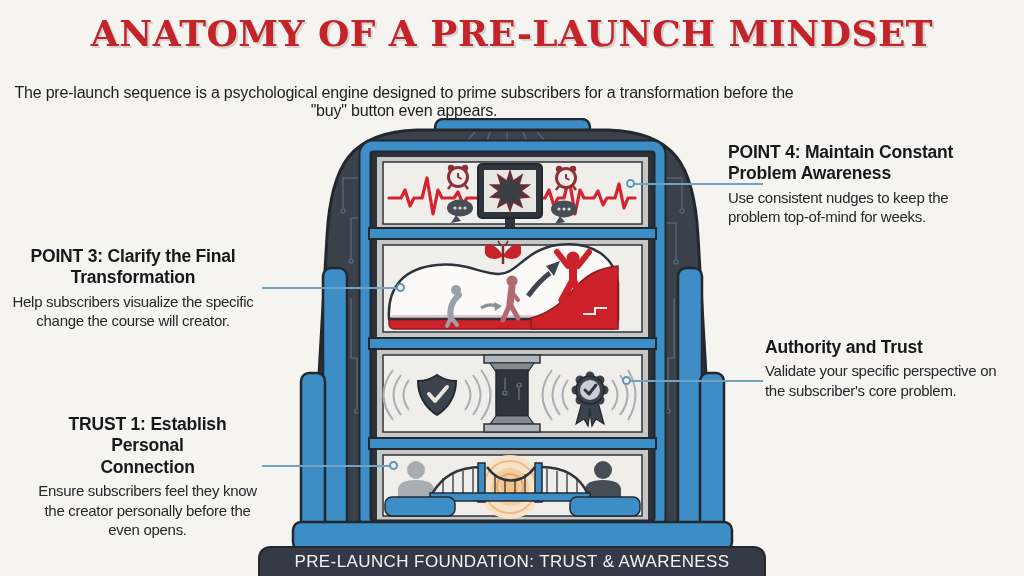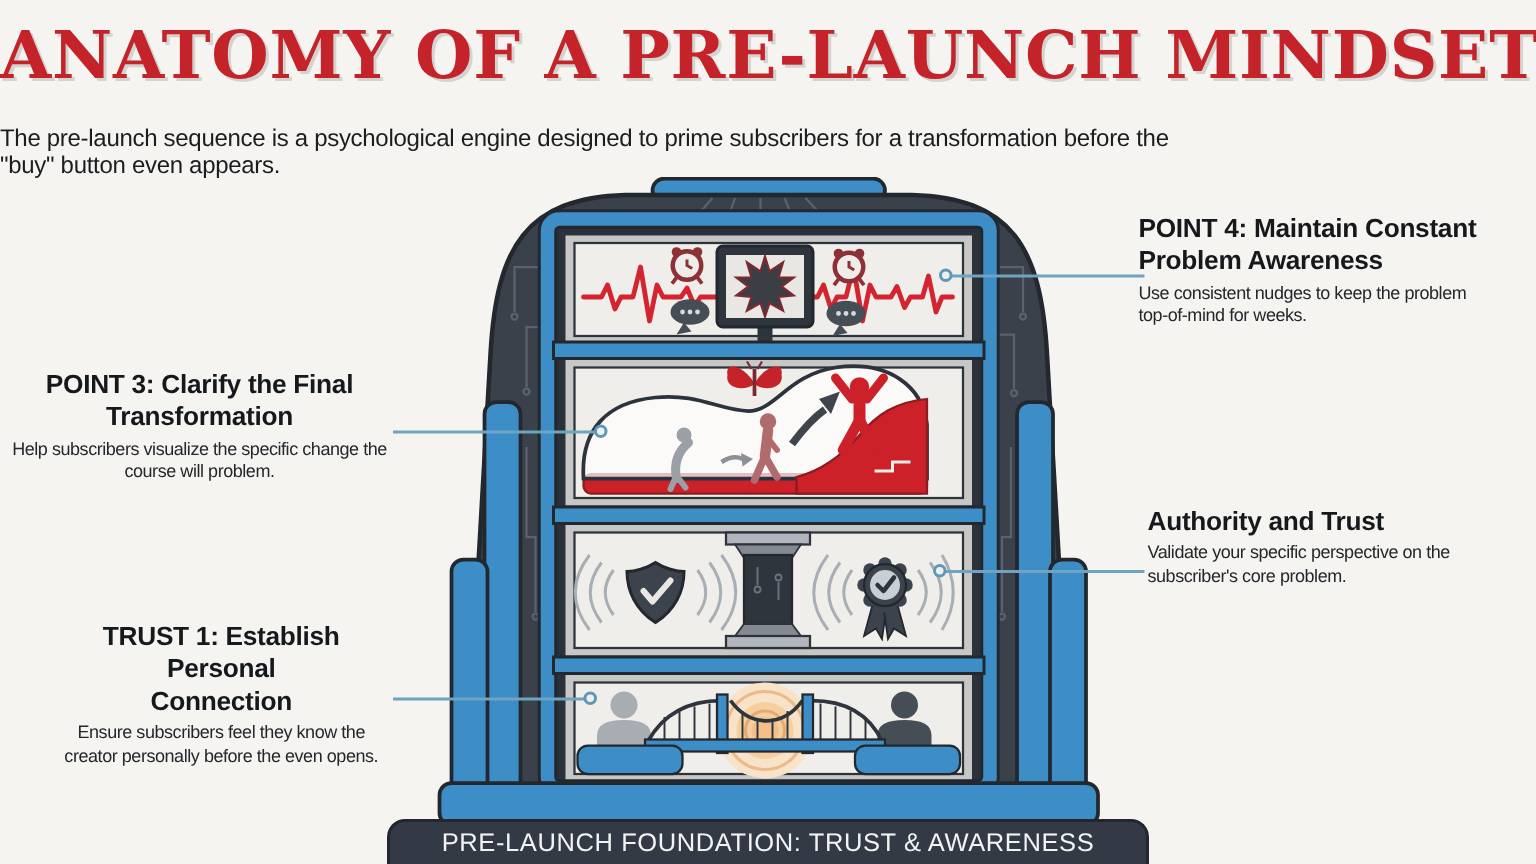--- a/index.html
+++ b/index.html
@@ -1,26 +1,26 @@
 <!DOCTYPE html>
 <html style="--accent_red: #c4232a; --ekg_red: #d42430; --machine_blue: #3d8dc6; --dark_slate: #3a414b; --connector_blue: #6fa3bf; --banner_bg: #333945; --background: #f5f4f1; --glow_orange: #f3c08a;"><head>
 <meta charset="utf-8">
 <style>
   html,body{margin:0;padding:0}
   body{width:1024px;height:576px;background:var(--background,#f5f4f1);font-family:"Liberation Sans",sans-serif;position:relative;overflow:hidden}
   .canvas{position:absolute;inset:0}
   .title{position:absolute;top:12px;left:0;width:1024px;text-align:center;margin:0;
-    font-family:"DejaVu Serif",serif;font-weight:bold;font-size:44px;letter-spacing:0.5px;
+    font-family:"DejaVu Serif",serif;font-weight:bold;font-size:36px;letter-spacing:0.5px;
     color:var(--accent_red,#c4232a);text-shadow:2px 2px 0 rgba(60,60,60,.18);white-space:nowrap}
-  .subtitle{position:absolute;top:84px;left:0;width:808px;text-align:left;margin:0;
+  .subtitle{position:absolute;top:84px;left:0;width:808px;text-align:center;margin:0;
     font-size:16px;color:#1b1d20;letter-spacing:-0.2px}
   .point{position:absolute;color:#1b1f23}
   .point .heading{font-weight:bold;font-size:17.5px;line-height:1.22;letter-spacing:-0.2px;color:#16191c}
   .point .heading span{display:block}
-  .point .body{margin-top:3px;font-size:12px;line-height:1.3;letter-spacing:-0.3px;color:#24272b}
+  .point .body{margin-top:3px;font-size:15px;line-height:1.3;letter-spacing:-0.3px;color:#24272b}
   .align-right{text-align:center}
   .connector{position:absolute;height:2px;background:var(--connector_blue,#6fa3bf)}
   .connector-dot{position:absolute;width:9px;height:9px;border-radius:50%;border:2px solid #5d98b8;
     background:#eef0ed;box-sizing:border-box}
   .machine{position:absolute;left:285px;top:118px;width:455px;height:458px}
   .banner{position:absolute;left:258px;top:546px;width:508px;height:30px;
     background:var(--banner_bg,#333945);border-radius:12px 12px 0 0;
     display:flex;align-items:center;justify-content:center;
     font-weight:normal;font-size:17px;letter-spacing:.4px;color:#f2f3f5;
     border:2px solid #23282f;border-bottom:none;box-sizing:border-box}
@@ -249,34 +249,34 @@
 
   <div class="connector" style="left:262px;top:287px;width:137px"></div>
   <div class="connector-dot" style="left:396px;top:283px"></div>
 
   <div class="connector" style="left:629px;top:380px;width:134px"></div>
   <div class="connector-dot" style="left:622px;top:376px"></div>
 
   <div class="connector" style="left:262px;top:465px;width:130px"></div>
   <div class="connector-dot" style="left:389px;top:461px"></div>
 
-  <div class="point align-left" style="left:759px;top:142px;width:235px">
+  <div class="point align-left" style="left:728px;top:142px;width:235px">
     <div class="heading">
       <span>POINT 4: Maintain Constant</span>
       <span>Problem Awareness</span>
     </div>
     <div class="body">Use consistent nudges to keep the problem top-of-mind for weeks.</div>
   </div>
 
   <div class="point align-right" style="left:8px;top:246px;width:250px">
     <div class="heading">
       <span>POINT 3: Clarify the Final</span>
       <span>Transformation</span>
     </div>
-    <div class="body">Help subscribers visualize the specific change the course will problem.</div>
+    <div class="body">Help subscribers visualize the specific change the course will creator.</div>
   </div>
 
   <div class="point align-left" style="left:765px;top:337px;width:240px">
     <div class="heading">
       <span>Authority and Trust</span>
     </div>
     <div class="body">Validate your specific perspective on the subscriber's core problem.</div>
   </div>
 
   <div class="point align-right" style="left:35px;top:414px;width:225px">

